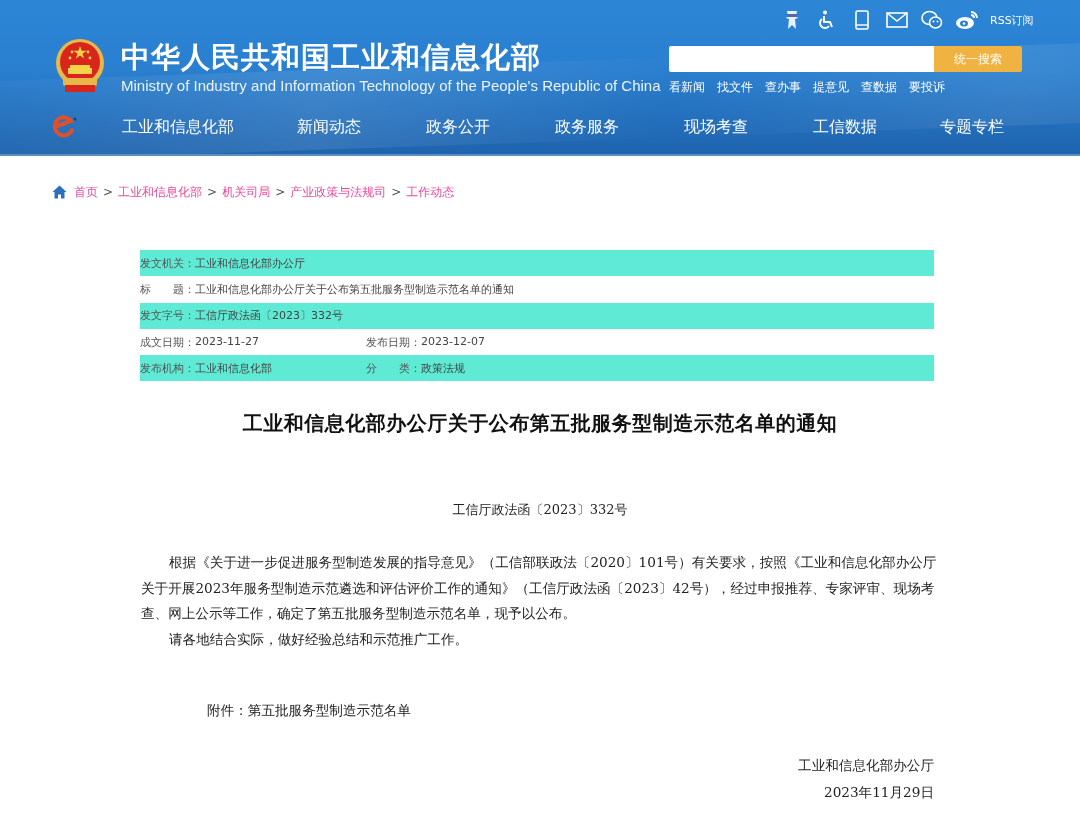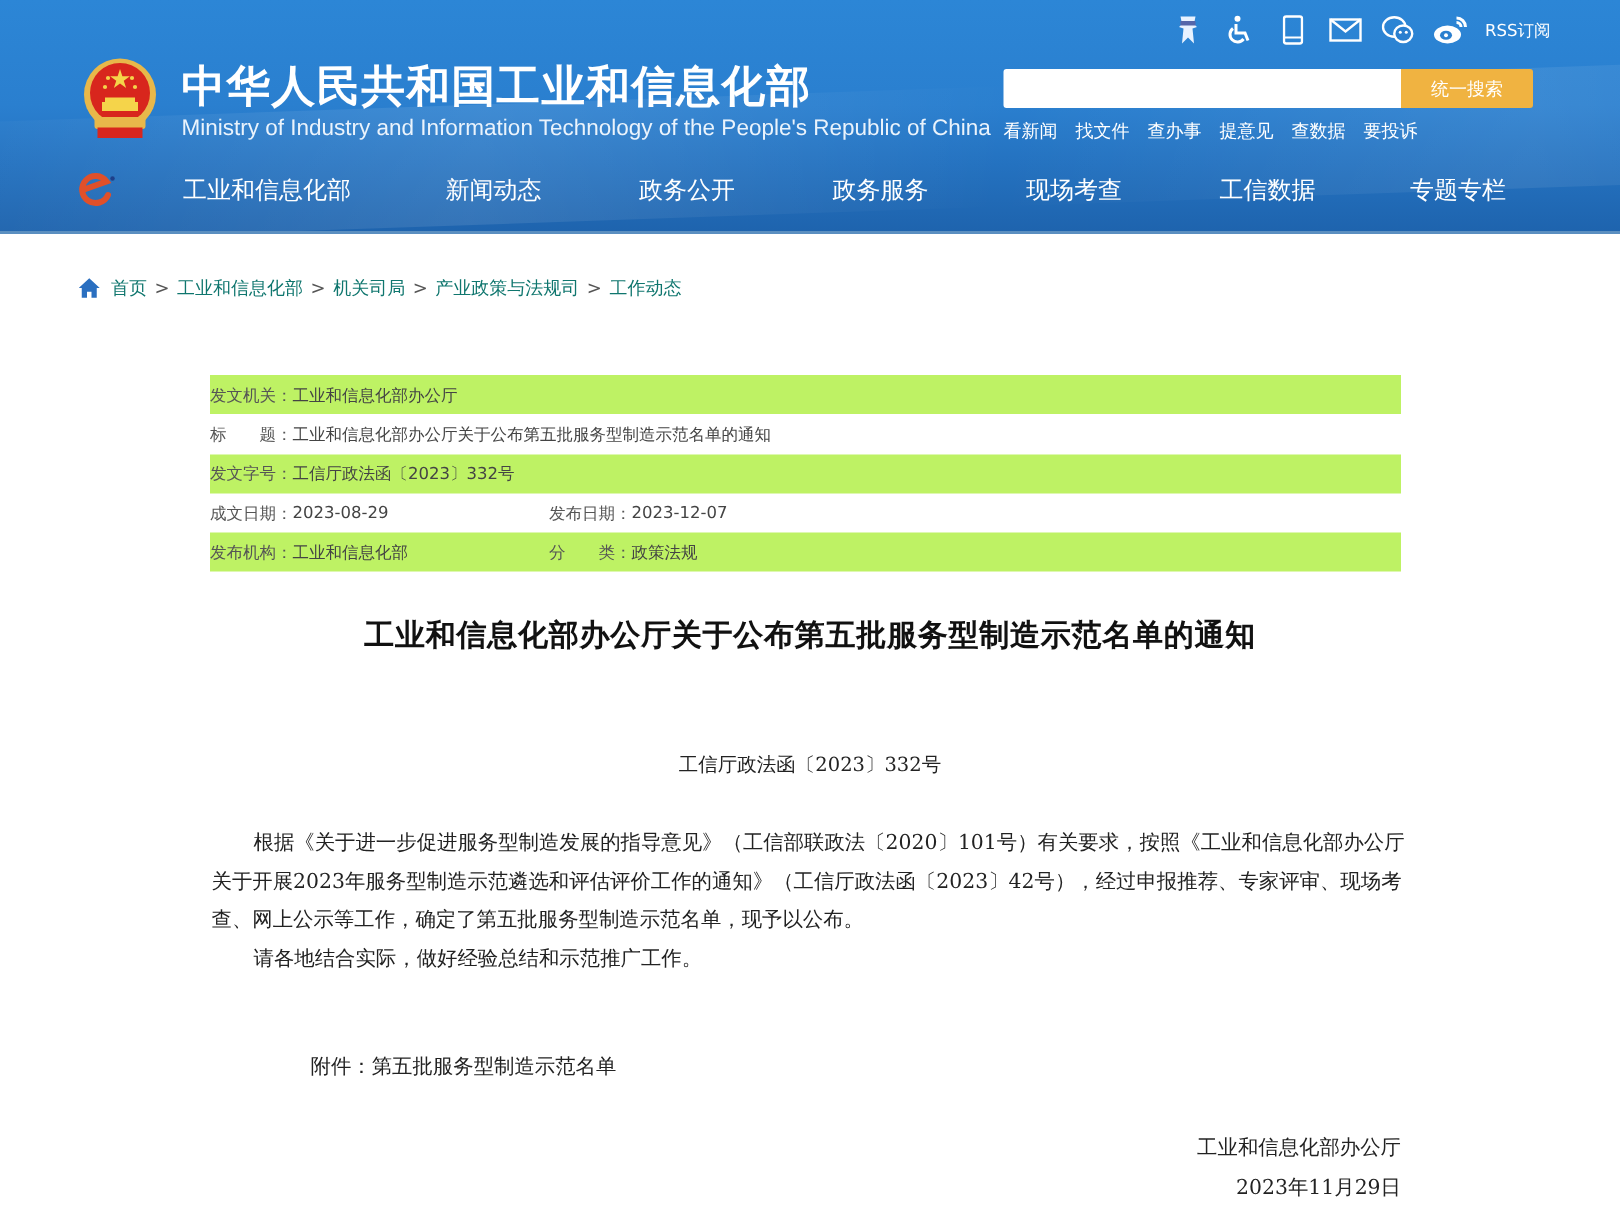--- a/index.html
+++ b/index.html
@@ -42,27 +42,27 @@
   .quick-links { position: absolute; left: 669px; top: 79px; display: flex; }
   .quick-link { color: #fff; font-size: 12px; margin-right: 12px; white-space: nowrap; cursor: pointer; }
 
   .nav-logo { position: absolute; left: 50px; top: 113px; width: 28px; height: 26px; }
   .nav { position: absolute; left: 0; top: 108px; height: 38px; width: 1080px; }
   .nav-item { position: absolute; top: 0; height: 38px; line-height: 38px; color: #fff; font-size: 16px; white-space: nowrap; cursor: pointer; }
 
   
   .breadcrumb { position: absolute; left: 52px; top: 183px; height: 18px; display: flex; align-items: center; font-size: 12px; color: #3f5f86; white-space: nowrap; }
   .breadcrumb .home-icon { width: 15px; height: 14px; margin-right: 7px; }
-  .crumb { color: #0f766e; cursor: pointer; }
+  .crumb { color: #ec4899; cursor: pointer; }
   .crumb-sep { color: #555; margin: 0 5px; }
 
   
   .meta-table { position: absolute; left: 140px; top: 250px; width: 794px; }
   .meta-row { height: 26.3px; display: flex; align-items: center; font-size: 11px; color: #444; white-space: nowrap; }
-  .meta-row.shaded { background: #bef264; }
+  .meta-row.shaded { background: #5eead4; }
   .meta-cell { display: flex; width: 226px; }
   .meta-cell.wide { width: auto; }
   .meta-label { color: #555; }
   .meta-value { color: #444; }
 
   
   .article-title { position: absolute; left: 0; width: 1080px; top: 410px; text-align: center; font-size: 20px; font-weight: bold; color: #111; font-family: "DejaVu Sans", sans-serif; letter-spacing: 0.5px; }
   .doc-number { position: absolute; left: 0; width: 1080px; top: 501px; text-align: center; font-size: 13px; color: #222; font-family: "DejaVu Serif", serif; }
 
   .body-text { position: absolute; left: 141px; width: 800px; top: 550px; font-size: 13.6px; line-height: 25.5px; color: #222; font-family: "DejaVu Serif", serif; }
@@ -197,21 +197,21 @@
   </div>
   <div class="meta-row shaded">
     <div class="meta-cell wide">
       <span class="meta-label">发文字号：</span>
       <span class="meta-value">工信厅政法函〔2023〕332号</span>
     </div>
   </div>
   <div class="meta-row">
     <div class="meta-cell">
       <span class="meta-label">成文日期：</span>
-      <span class="meta-value">2023-08-29</span>
+      <span class="meta-value">2023-11-27</span>
     </div>
     <div class="meta-cell wide">
       <span class="meta-label">发布日期：</span>
       <span class="meta-value">2023-12-07</span>
     </div>
   </div>
   <div class="meta-row shaded">
     <div class="meta-cell">
       <span class="meta-label">发布机构：</span>
       <span class="meta-value">工业和信息化部</span>

